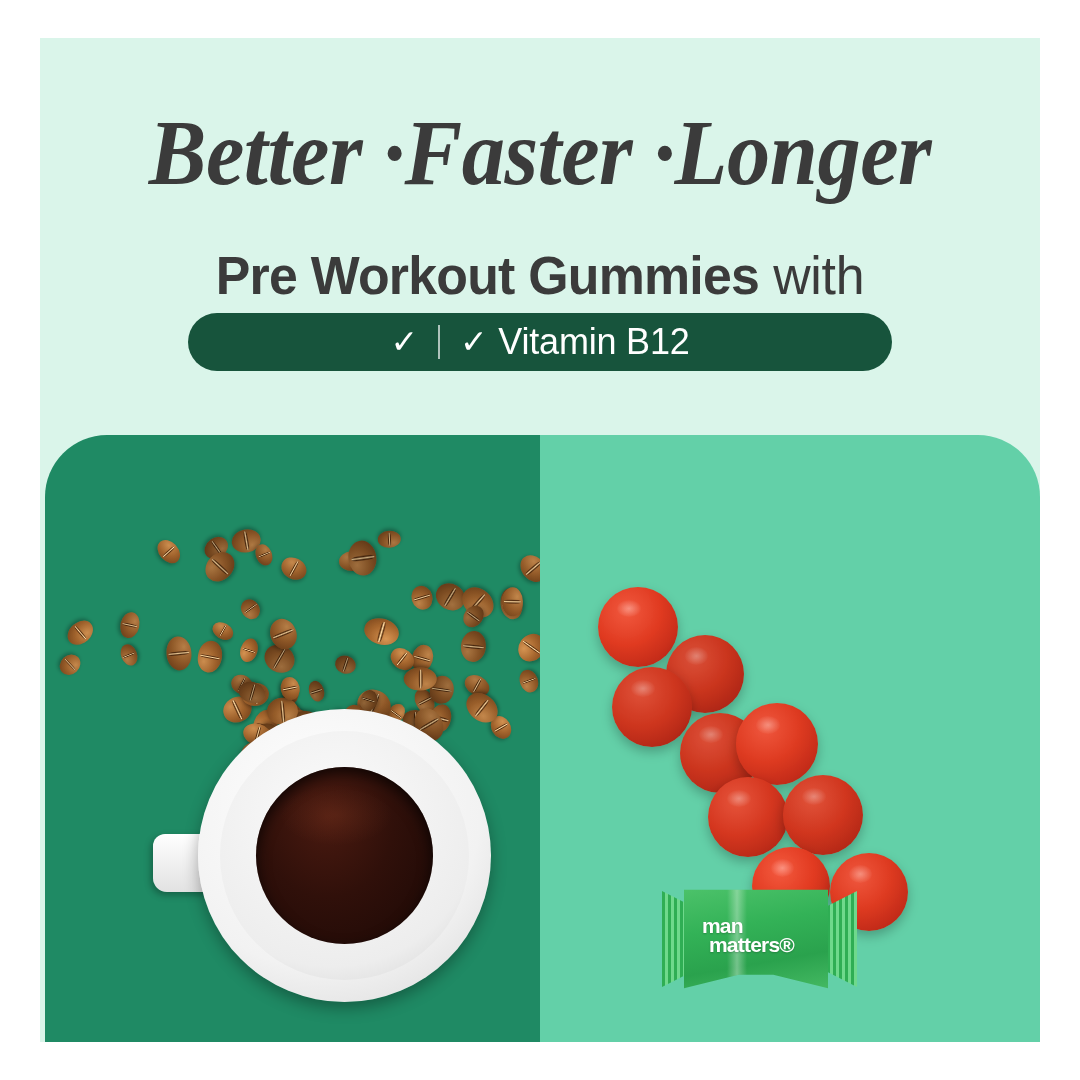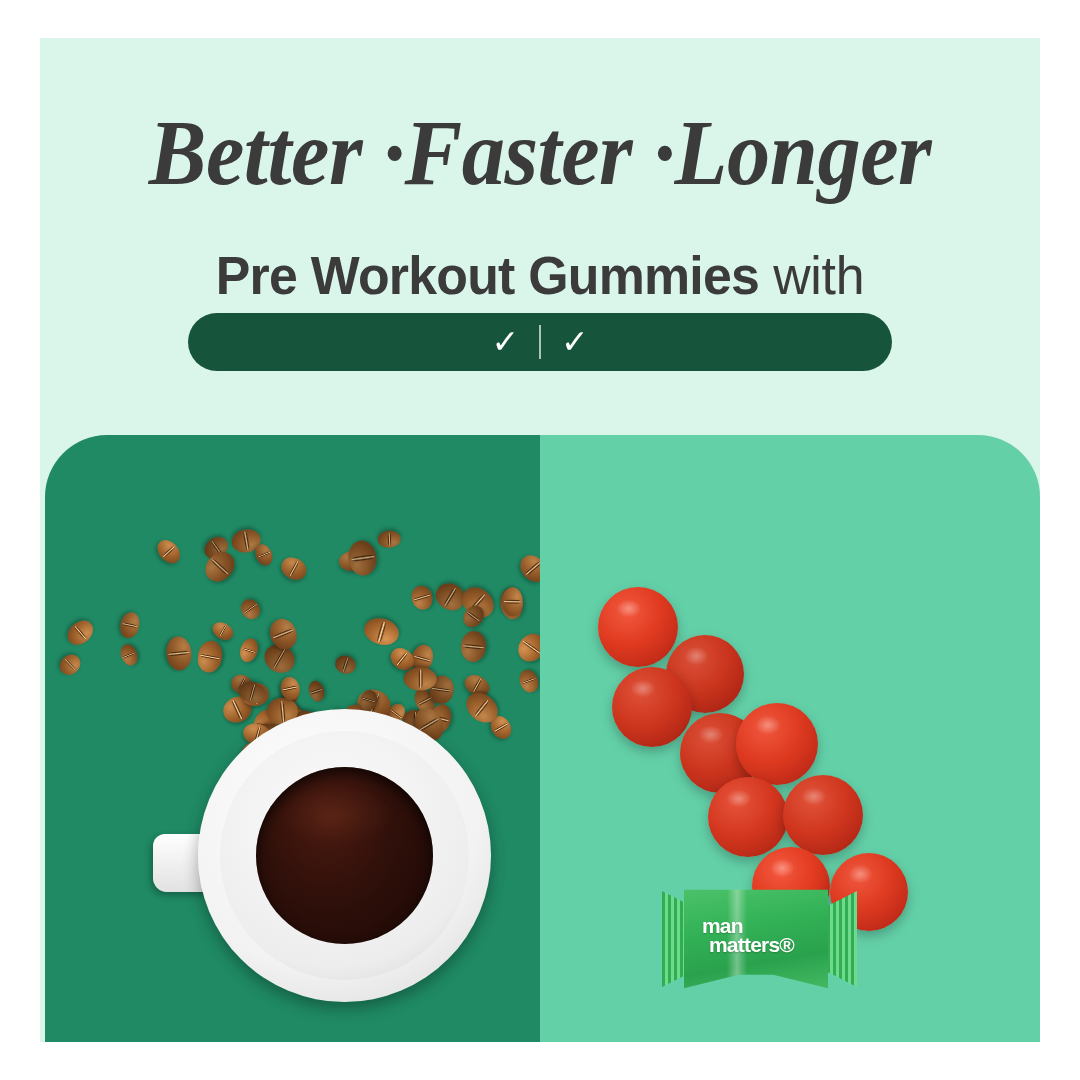--- a/index.html
+++ b/index.html
@@ -261,20 +261,21 @@
 
   <div id="subtitle"><span class="strong">Pre Workout Gummies</span><span class="light"> with</span></div>
 
   <div id="benefit-pill">
     <div class="pill-item">
       <span class="pill-check">✓</span>
     </div>
     <div class="pill-sep"></div>
     <div class="pill-item">
       <span class="pill-check">✓</span>
+      <span>Vitamin B12</span>
     </div>
   </div>
 
   <div id="photo-panel">
 
     <div class="panel-half" id="coffee-half">
       <div id="bean-field">
           <div class="bean" style="left: 419.135px; top: 241.162px; width: 26.1968px; height: 19.2051px; transform: rotate(28.7495deg); filter: brightness(1.01);"></div>
           <div class="bean" style="left: 293.611px; top: 115.578px; width: 26.5624px; height: 19.8173px; transform: rotate(355.138deg); filter: brightness(0.98);"></div>
           <div class="bean" style="left: 187.422px; top: 94.1058px; width: 28.6767px; height: 23.3894px; transform: rotate(170.028deg); filter: brightness(0.99);"></div>

